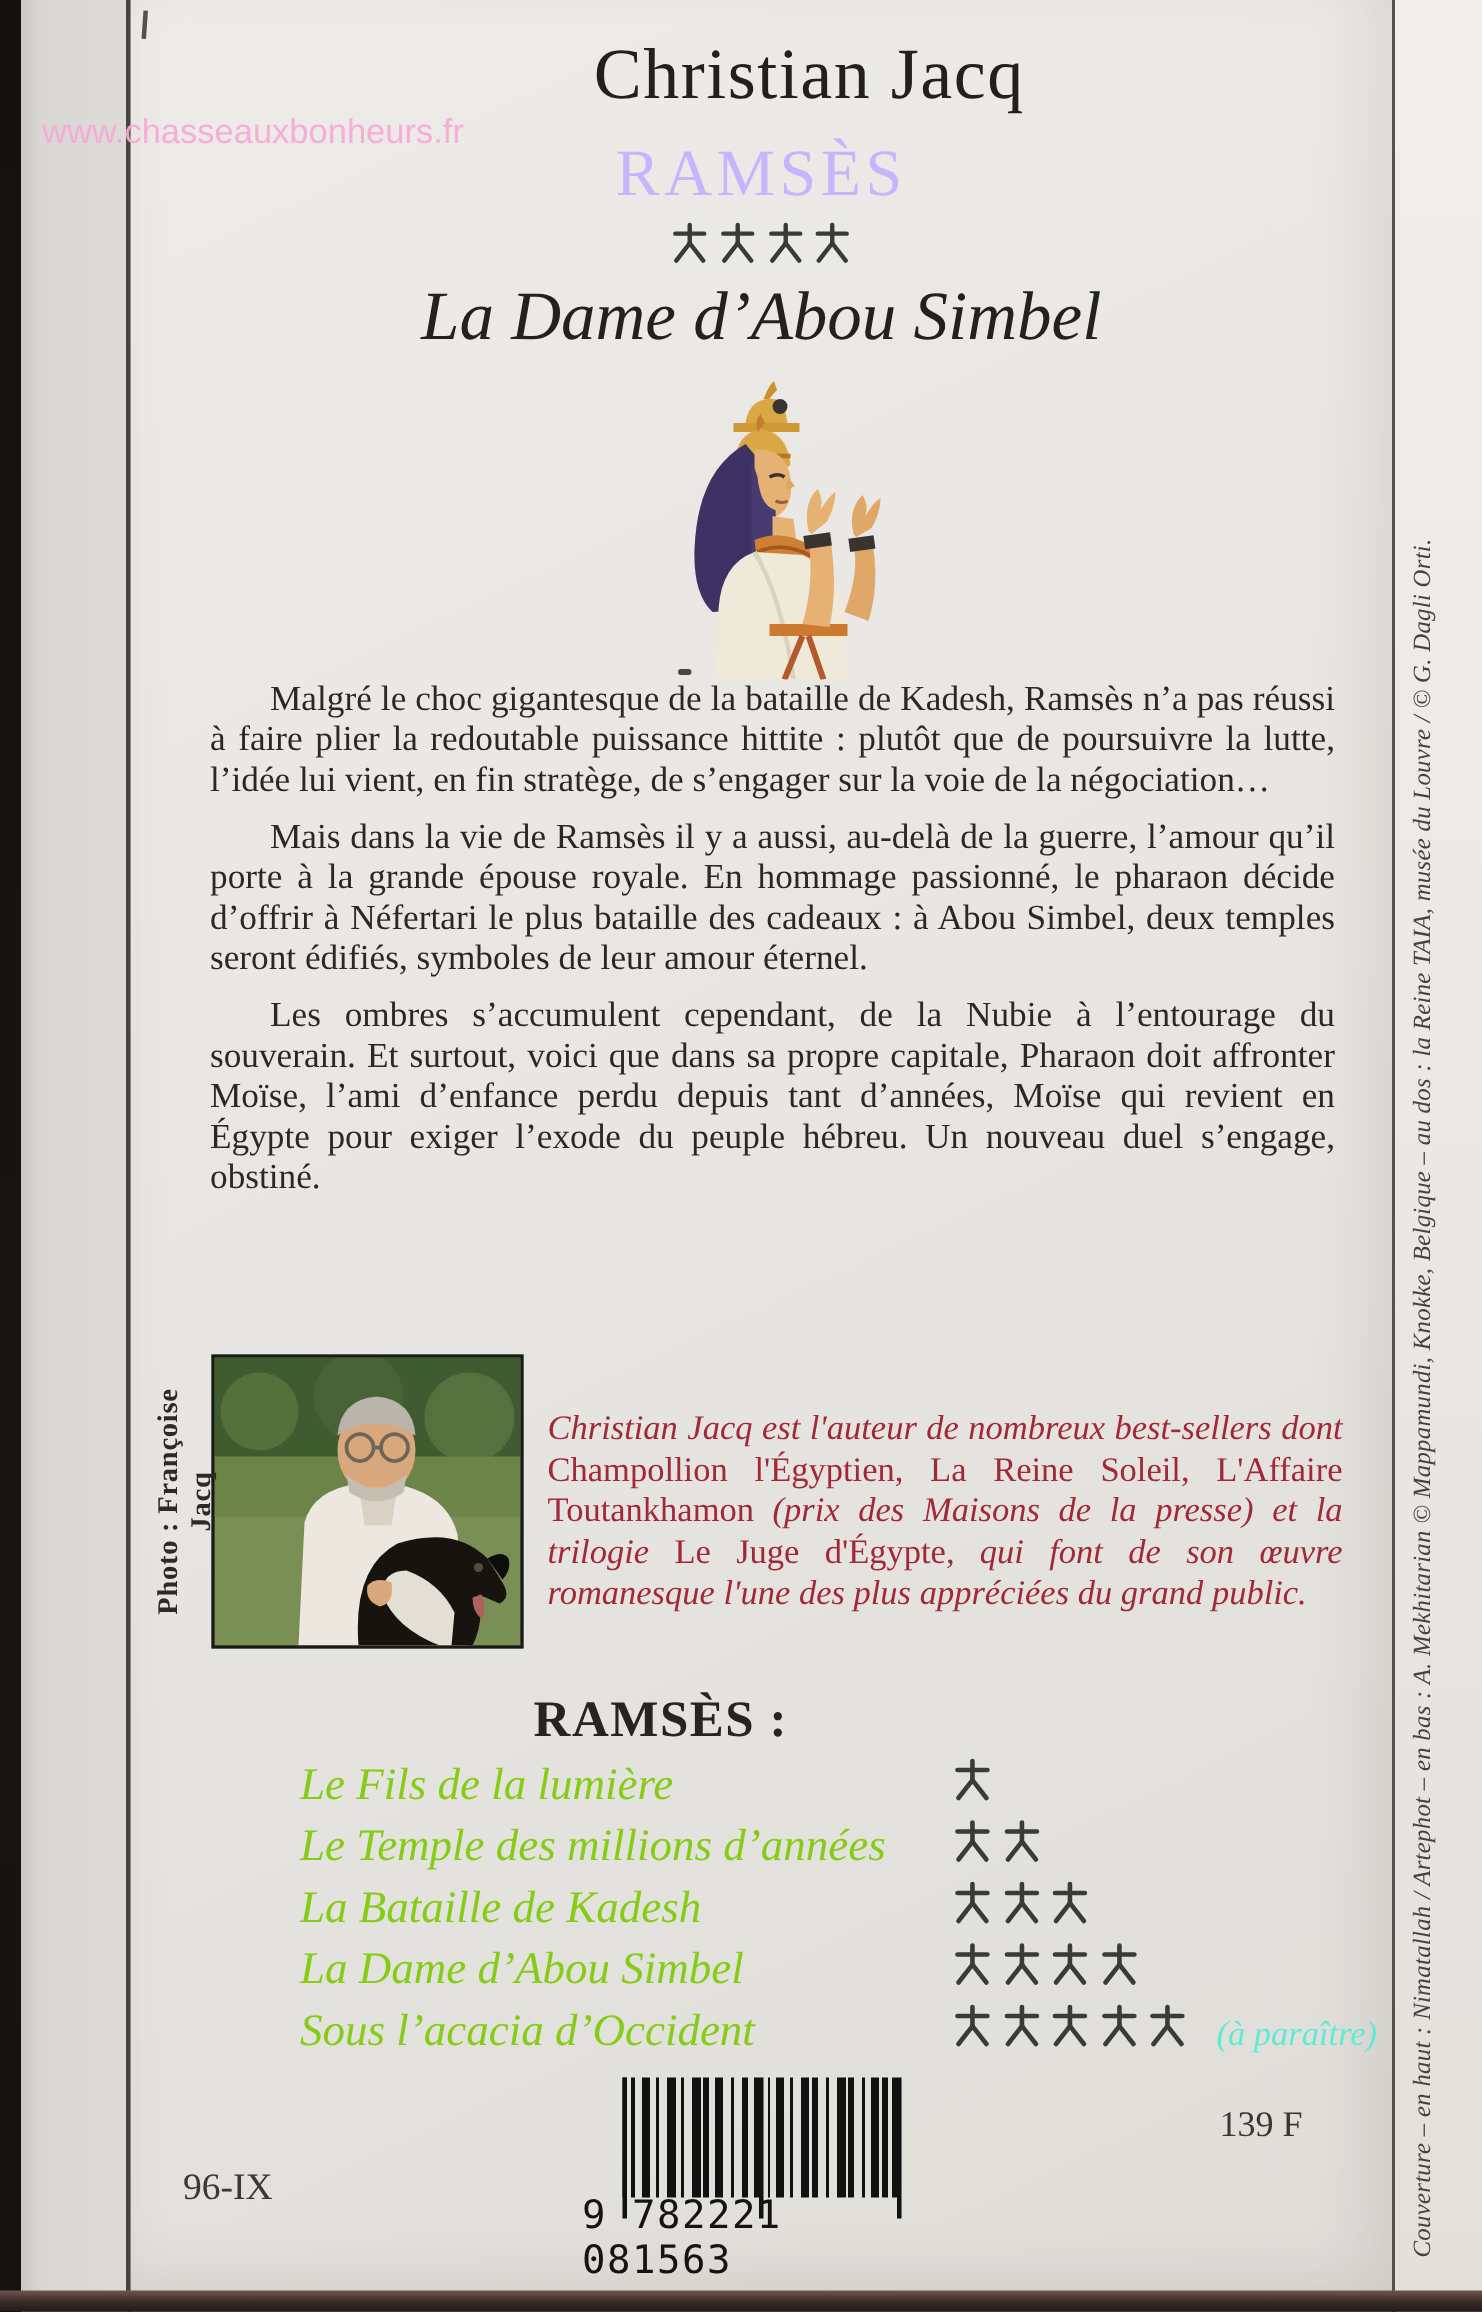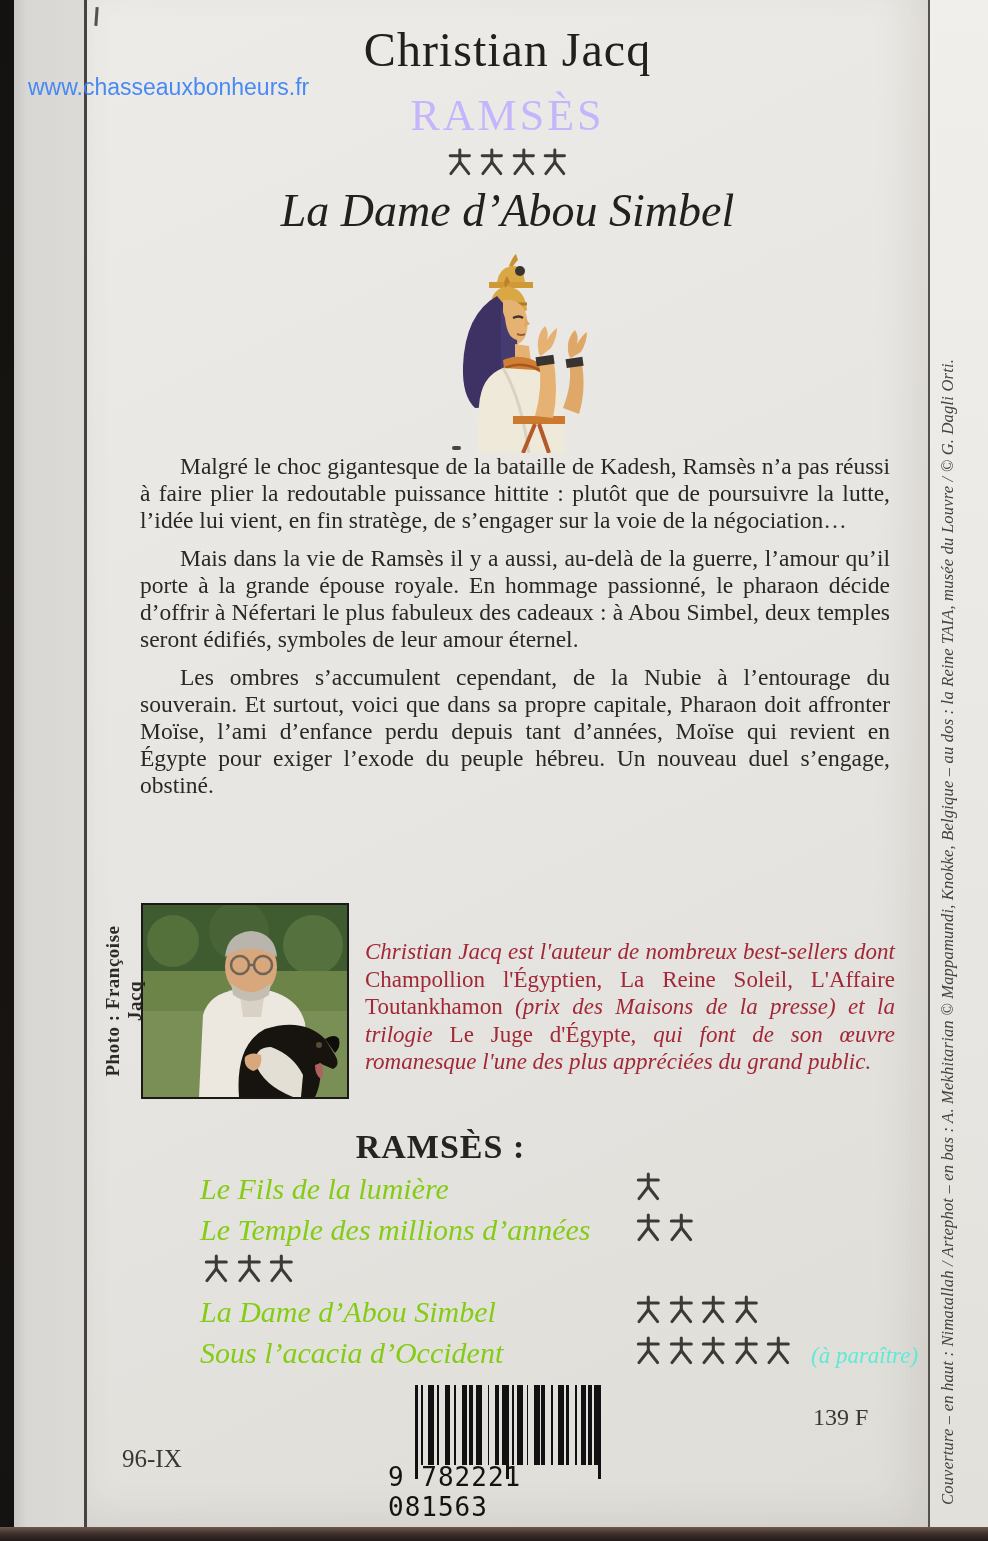--- a/index.html
+++ b/index.html
@@ -21,25 +21,25 @@
   .line-right{position:absolute;left:928px;top:0;width:2px;height:1541px;background:#56514b;}
   .strip-right{position:absolute;left:930px;top:0;width:58px;height:1541px;
     background:linear-gradient(to bottom,#f1efeb 0%,#eae8e4 50%,#e2e0db 100%);}
   .band-bottom{position:absolute;left:0;top:1527px;width:988px;height:14px;
     background:linear-gradient(to bottom,#6b5850 0%,#3a2b27 55%,#241b19 100%);}
   .mark-topleft{position:absolute;left:95px;top:7px;width:3px;height:19px;background:#55504a;transform:rotate(4deg);}
   .mark-dot{position:absolute;left:452px;top:446px;width:9px;height:4px;background:#4a443d;border-radius:2px;}
 
   
   .watermark{position:absolute;left:28px;top:74px;
-    font-family:"Liberation Sans",sans-serif;font-size:23px;color:#3b82f6;opacity:.92;}
+    font-family:"Liberation Sans",sans-serif;font-size:23px;color:#f9a8d4;opacity:.92;}
 
   
   .hdr{position:absolute;left:87px;width:841px;text-align:center;}
-  .author{top:22px;font-size:48px;color:#21201d;letter-spacing:1px;}
+  .author{top:22px;font-size:48px;color:#21201d;letter-spacing:1px;padding-left:32px;}
   .series{top:90px;font-size:44px;font-weight:normal;color:#c4b5fd;letter-spacing:3px;}
   .title-stars{top:148px;font-size:27px;letter-spacing:2px;}
   .volume{top:184px;font-size:46px;font-style:italic;color:#22211e;}
 
   .star{width:.95em;height:1.05em;display:inline-block;margin:0 3px;vertical-align:-2px;}
 
   
   .figure-wrap{position:absolute;left:417px;top:248px;width:180px;height:205px;}
 
   
@@ -178,21 +178,21 @@
     <path d="M122,106 Q118,88 128,78 Q132,84 130,92 Q136,82 140,80 Q140,90 134,100 L124,108 Z" fill="#e6b273"></path>
 
     <path d="M146,160 Q156,134 152,114 L164,110 Q170,140 162,166 Z" fill="#e0a868"></path>
     <rect x="149" y="110" width="17" height="9" fill="#3a3430" transform="rotate(-8 157 114)"></rect>
     <path d="M152,108 Q148,92 158,82 Q162,88 160,96 Q166,86 170,84 Q170,94 164,104 L154,110 Z" fill="#e0a868"></path>
   </svg>
 </div>
 
 <div class="synopsis">
   <p>Malgré le choc gigantesque de la bataille de Kadesh, Ramsès n’a pas réussi à faire plier la redoutable puissance hittite : plutôt que de poursuivre la lutte, l’idée lui vient, en fin stratège, de s’engager sur la voie de la négociation…</p>
-  <p>Mais dans la vie de Ramsès il y a aussi, au-delà de la guerre, l’amour qu’il porte à la grande épouse royale. En hommage passionné, le pharaon décide d’offrir à Néfertari le plus fabuleux des cadeaux : à Abou Simbel, deux temples seront édifiés, symboles de leur amour éternel.</p>
+  <p>Mais dans la vie de Ramsès il y a aussi, au-delà de la guerre, l’amour qu’il porte à la grande épouse royale. En hommage passionné, le pharaon décide d’offrir à Néfertari le plus bataille des cadeaux : à Abou Simbel, deux temples seront édifiés, symboles de leur amour éternel.</p>
   <p>Les ombres s’accumulent cependant, de la Nubie à l’entourage du souverain. Et surtout, voici que dans sa propre capitale, Pharaon doit affronter Moïse, l’ami d’enfance perdu depuis tant d’années, Moïse qui revient en Égypte pour exiger l’exode du peuple hébreu. Un nouveau duel s’engage, obstiné.</p>
 </div>
 
 <div class="photo-frame">
   <svg width="204" height="192" viewBox="0 0 204 192">
     <rect width="204" height="192" fill="#7a8f55"></rect>
     <rect width="204" height="74" fill="#3f5c31"></rect>
     <circle cx="30" cy="36" r="26" fill="#54703b"></circle>
     <circle cx="96" cy="26" r="30" fill="#486335"></circle>
     <circle cx="170" cy="40" r="30" fill="#55713e"></circle>
@@ -247,20 +247,21 @@
           <g stroke="#3a3a36" stroke-width="2.3" stroke-linecap="round" fill="none">
             <line x1="10" y1="1.5" x2="10" y2="11.5"></line>
             <line x1="2.5" y1="6" x2="17.5" y2="6"></line>
             <line x1="10" y1="11" x2="3" y2="20"></line>
             <line x1="10" y1="11" x2="17" y2="20"></line>
           </g>
         </svg></span>
     <span class="row-note"></span>
   </div>
   <div class="series-row">
+    <span class="series-title">La Bataille de Kadesh</span>
     <span class="row-stars"><svg class="star" viewBox="0 0 20 22">
           <g stroke="#3a3a36" stroke-width="2.3" stroke-linecap="round" fill="none">
             <line x1="10" y1="1.5" x2="10" y2="11.5"></line>
             <line x1="2.5" y1="6" x2="17.5" y2="6"></line>
             <line x1="10" y1="11" x2="3" y2="20"></line>
             <line x1="10" y1="11" x2="17" y2="20"></line>
           </g>
         </svg><svg class="star" viewBox="0 0 20 22">
           <g stroke="#3a3a36" stroke-width="2.3" stroke-linecap="round" fill="none">
             <line x1="10" y1="1.5" x2="10" y2="11.5"></line>

